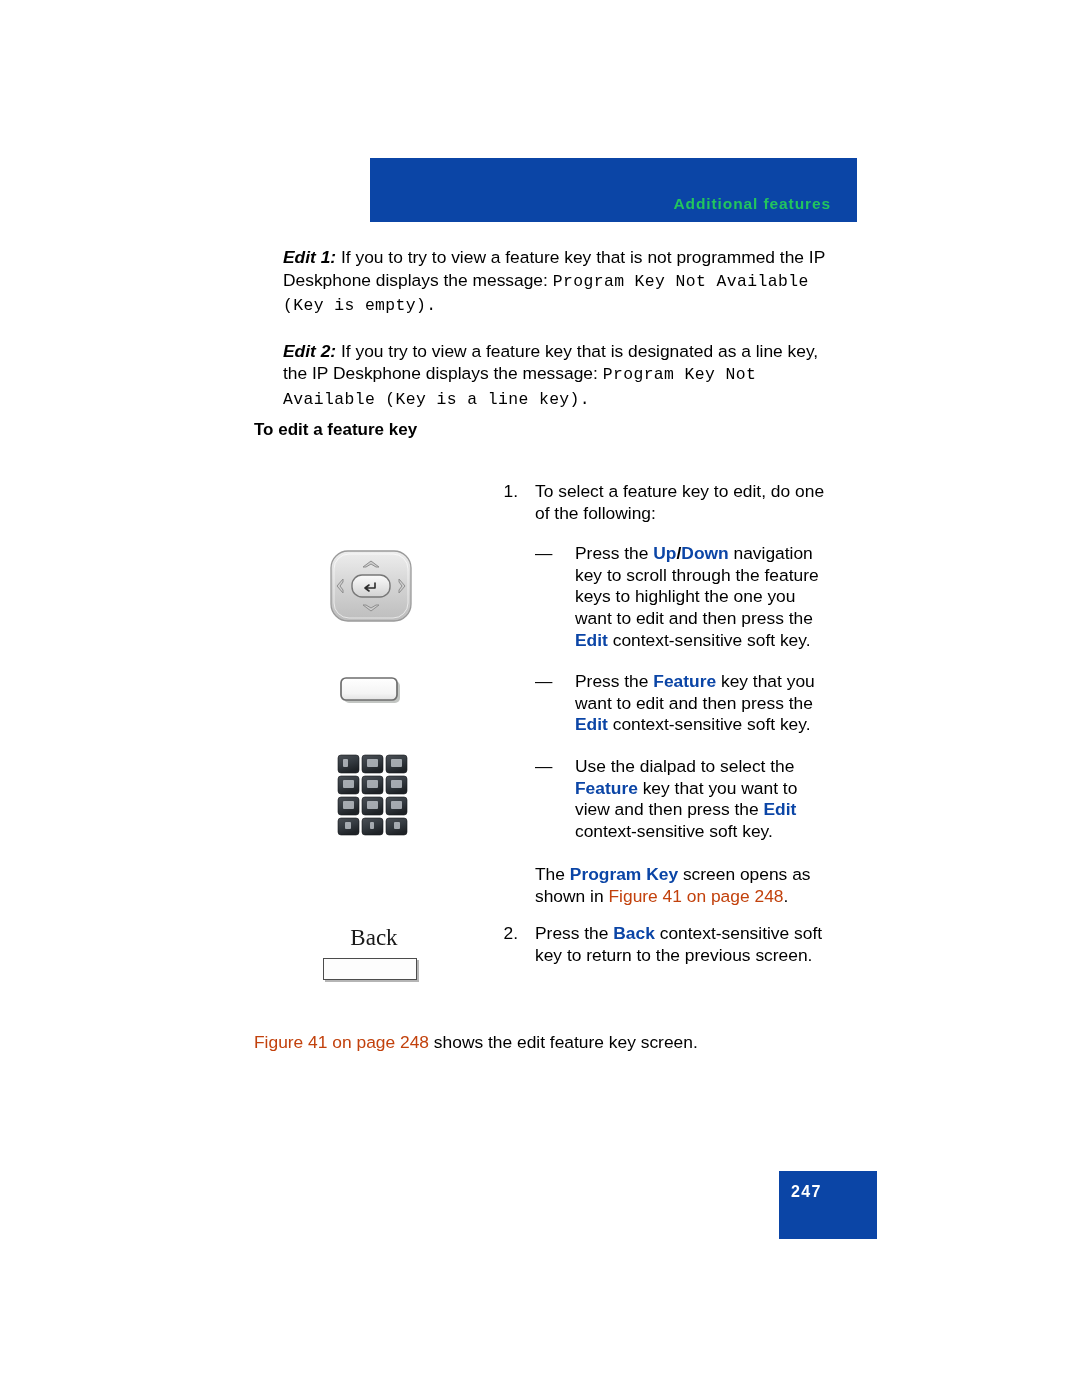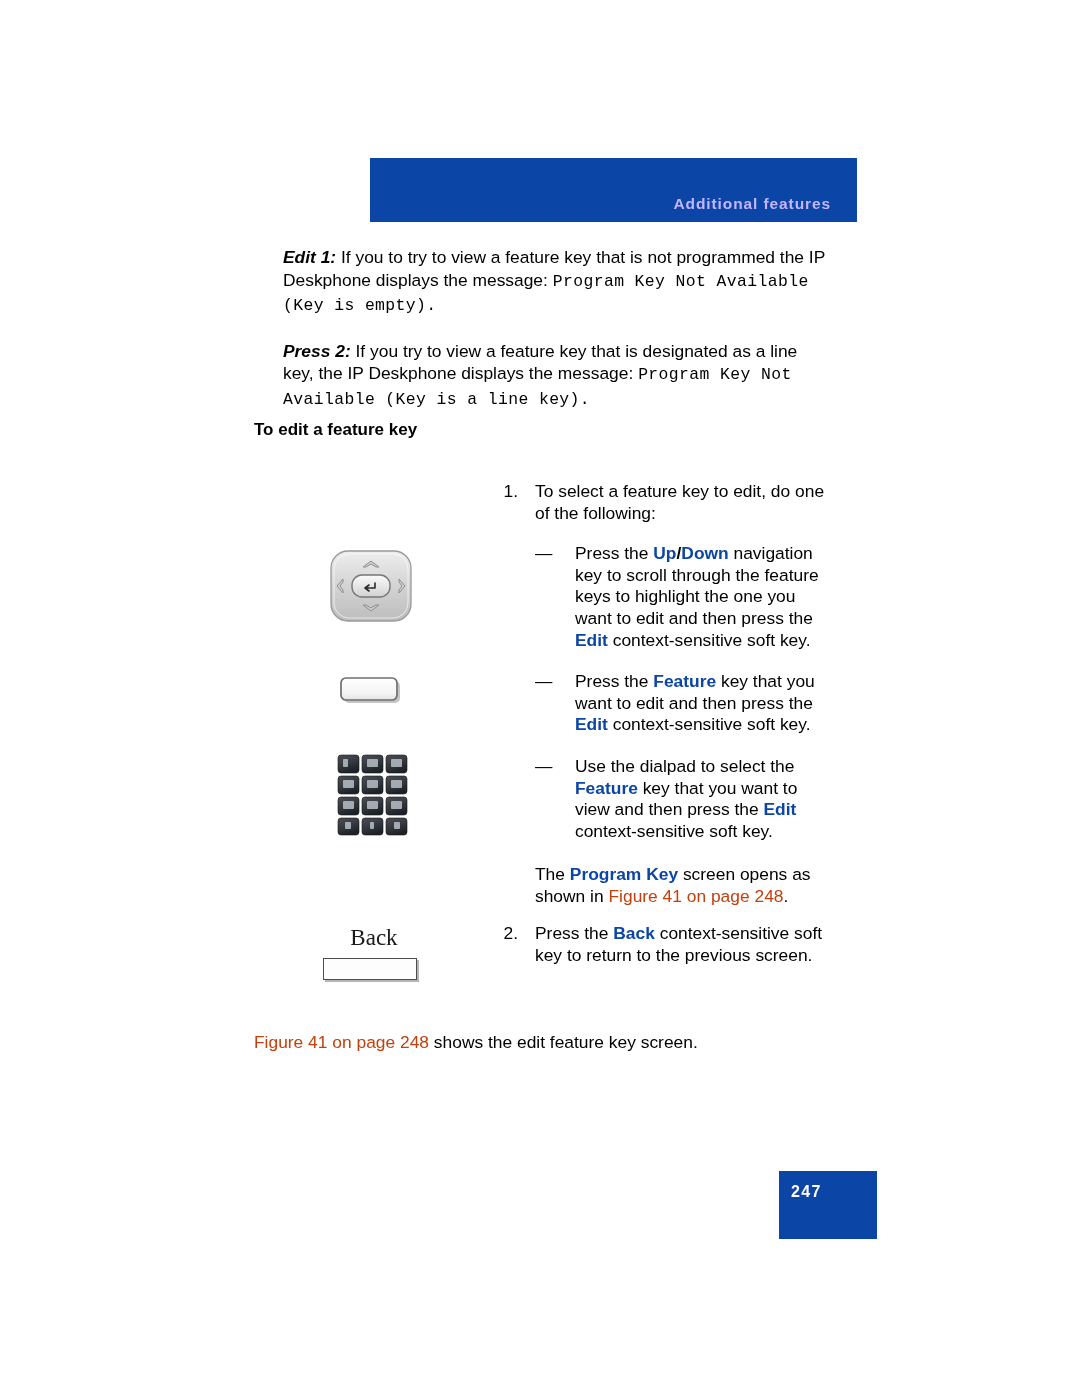--- a/index.html
+++ b/index.html
@@ -23,21 +23,21 @@
     top: 158px;
     width: 487px;
     height: 64px;
     background: #0b45a6;
     box-sizing: border-box;
   }
   .header-banner-label {
     position: absolute;
     right: 26px;
     bottom: 9px;
-    color: #c4b5fd;
+    color: #22c55e;
     font-size: 15.5px;
     font-weight: bold;
     letter-spacing: 0.9px;
     white-space: nowrap;
   }
 
   
   .notes {
     position: absolute;
     left: 283px;
@@ -219,21 +219,21 @@
 </div>
 
 <div class="notes">
 
   <div class="note">
     <span class="note-label">Edit 1:</span><span> If you to try to view a feature key that is not programmed the IP Deskphone displays the message:</span>
     <span class="mono">Program Key Not Available (Key is empty).</span>
   </div>
 
   <div class="note">
-    <span class="note-label">Press 2:</span><span> If you try to view a feature key that is designated as a line key, the IP Deskphone displays the message:</span>
+    <span class="note-label">Edit 2:</span><span> If you try to view a feature key that is designated as a line key, the IP Deskphone displays the message:</span>
     <span class="mono">Program Key Not Available (Key is a line key).</span>
   </div>
 
 </div>
 
 <div class="section-heading">To edit a feature key</div>
 
 <div class="navkey-graphic">
   <svg viewBox="0 0 84 74" width="84" height="74" aria-hidden="true">
     <defs>

